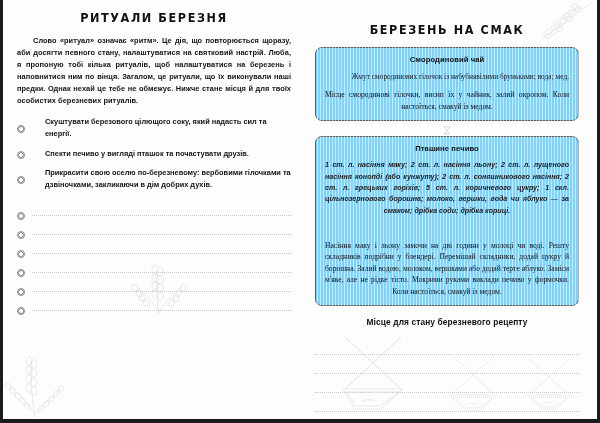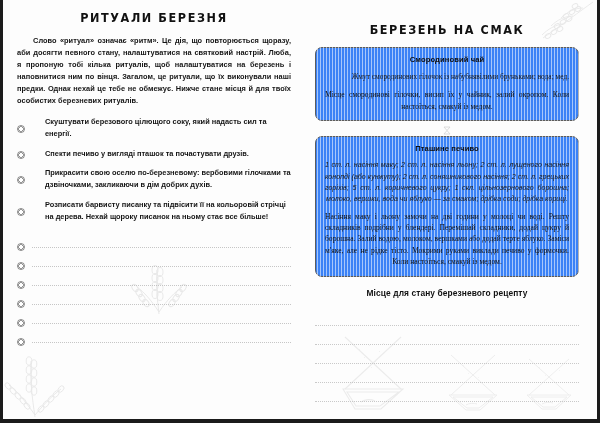--- a/index.html
+++ b/index.html
@@ -88,21 +88,21 @@
     border-bottom:1px dotted #c6c6c6;
     height:1px;
     margin-bottom:-1px;
   }
 
   
   .recipe-box{
     border:1px solid #5c5c5c;
     border-radius:7px;
     padding:7px 9px 8px 9px;
-    background:#3b82f6;
+    background:#7dd3fc;
     margin-bottom:8px;
     position:relative;
     -webkit-mask-image:none;
   }
   .recipe-box::before{
     content:"";
     position:absolute;inset:-1px;
     border-radius:7px;
     pointer-events:none;
     background-image:
@@ -119,22 +119,22 @@
     margin:0 0 7px 0;
     letter-spacing:.1px;
   }
   .ingredients{
     font-style:italic;
     font-size:7.1px;
     line-height:1.6;
     text-align:justify;
     text-align-last:center;
     color:#1a1a1a;
-    font-weight:400;
-    margin:0 0 5px 0;
+    font-weight:700;
+    margin:0 0 23px 0;
   }
   .method{
     font-family:"Liberation Serif", serif;
     font-size:7.6px;
     line-height:1.5;
     text-align:justify;
     text-align-last:center;
     color:#111;
     margin:0;
   }
@@ -197,24 +197,20 @@
         <span class="bmark"></span>
         <span class="btext">Скуштувати березового цілющого соку, який надасть сил та енергії.</span>
       </li>
       <li>
         <span class="bmark"></span>
         <span class="btext">Спекти печиво у вигляді пташок та почастувати друзів.</span>
       </li>
       <li>
         <span class="bmark"></span>
         <span class="btext">Прикрасити свою оселю по-березневому: вербовими гілочками та дзвіночками, закликаючи в дім добрих духів.</span>
-      </li>
-      <li>
-        <span class="bmark"></span>
-        <span class="btext">Розписати барвисту писанку та підвісити її на кольоровій стрічці на дерева. Нехай щороку писанок на ньому стає все більше!</span>
       </li>
     </ul>
 
     <svg class="deco deco-wheat-mid" viewBox="0 0 96 60">
       <g fill="none" stroke="#b9b9b9" stroke-width="1">
         <path d="M48 60 C46 44 45 30 46 16"></path>
         <path d="M48 58 C40 46 33 38 26 33"></path>
         <path d="M48 58 C56 46 64 38 71 33"></path>
         <g>
           <ellipse cx="44" cy="16" rx="3" ry="4.5"></ellipse>

